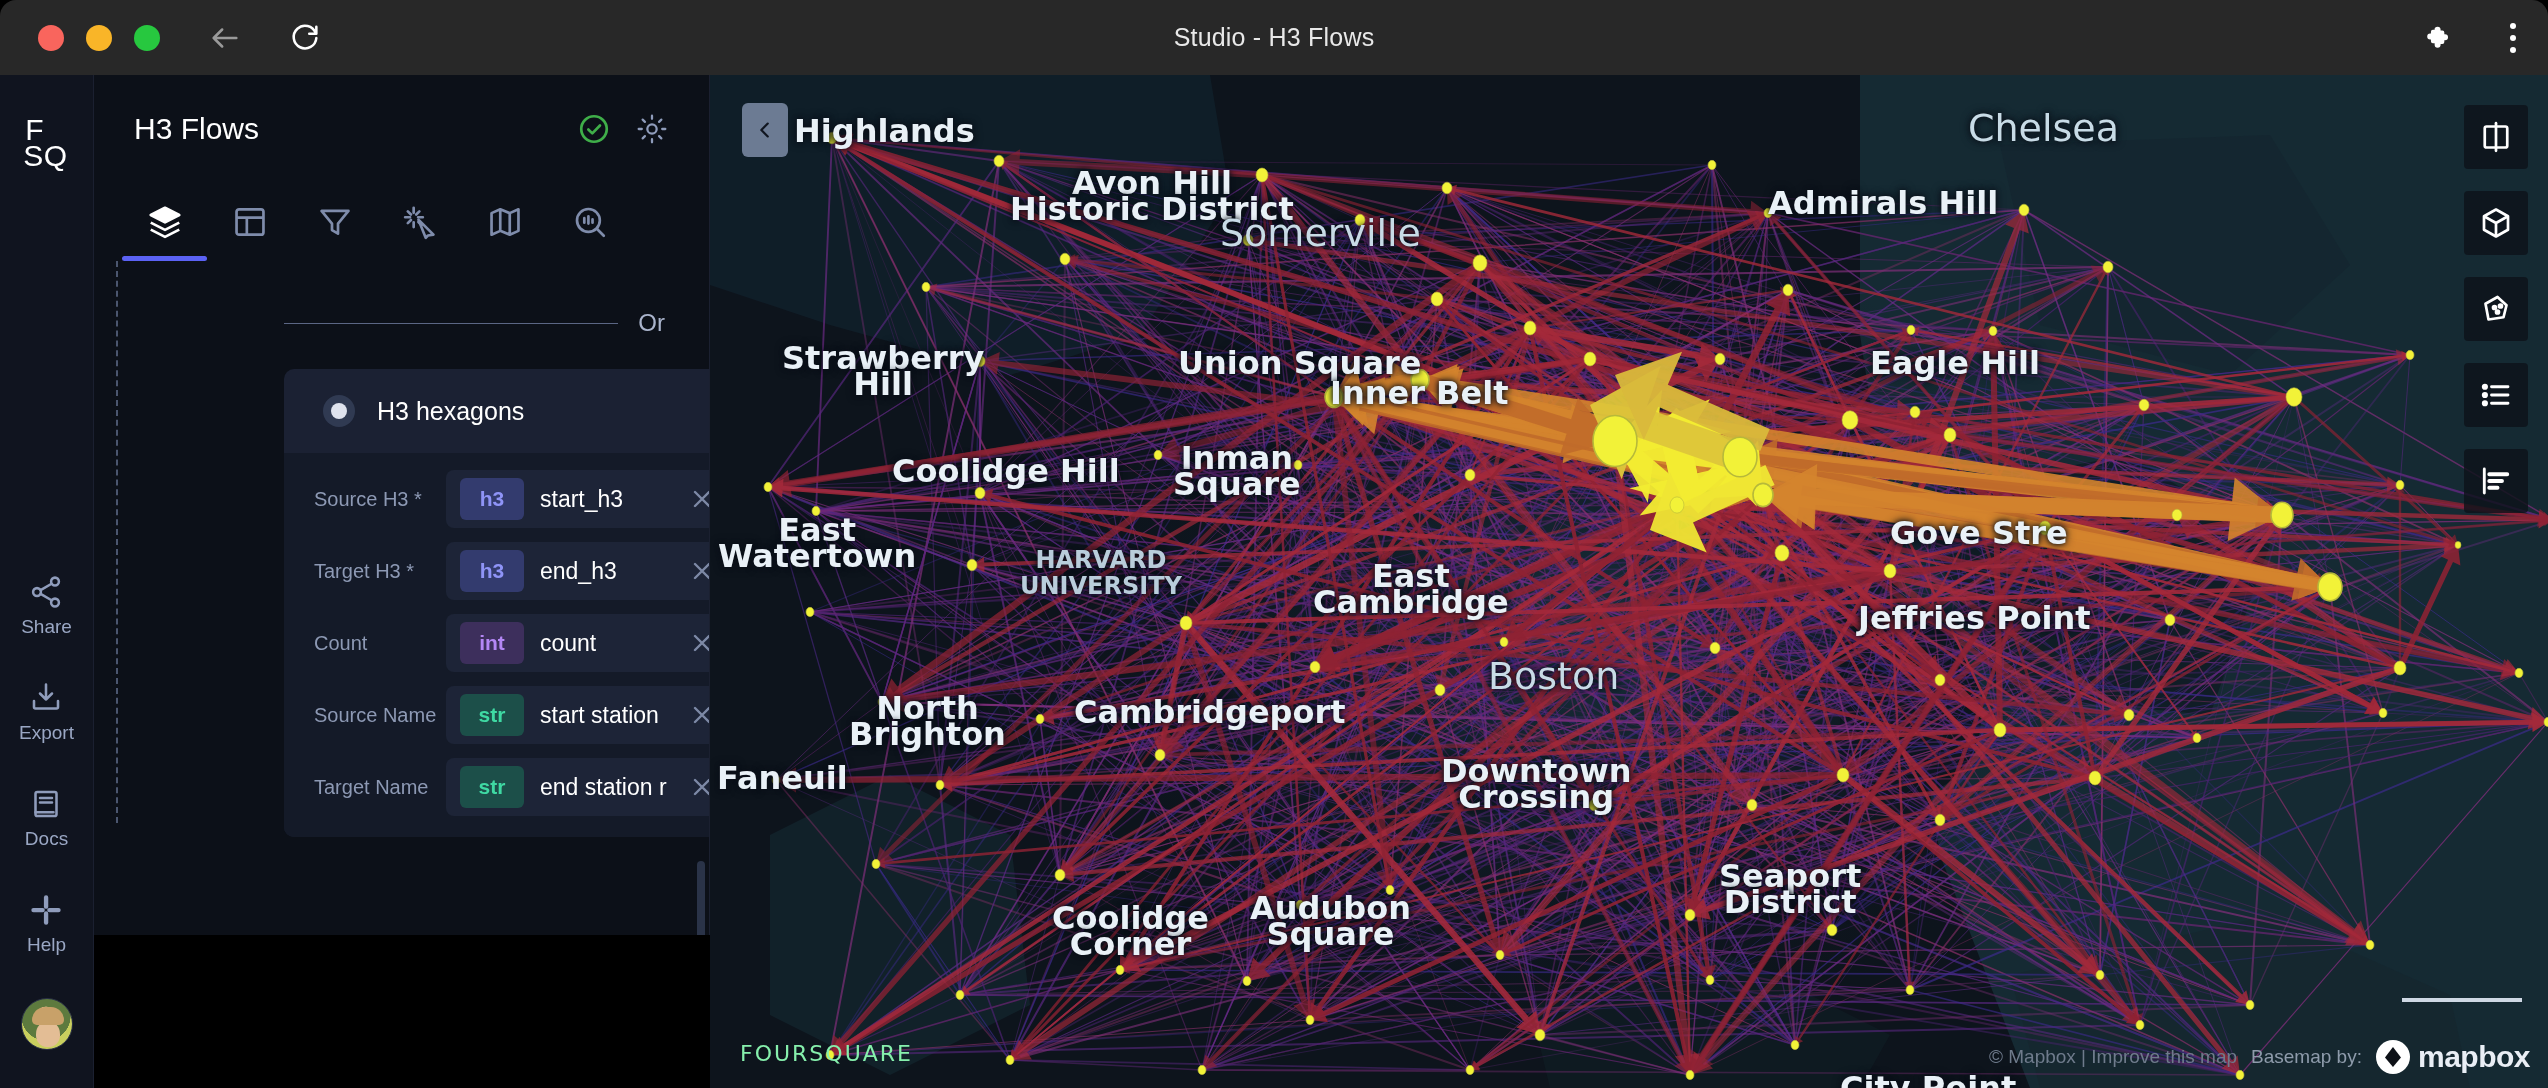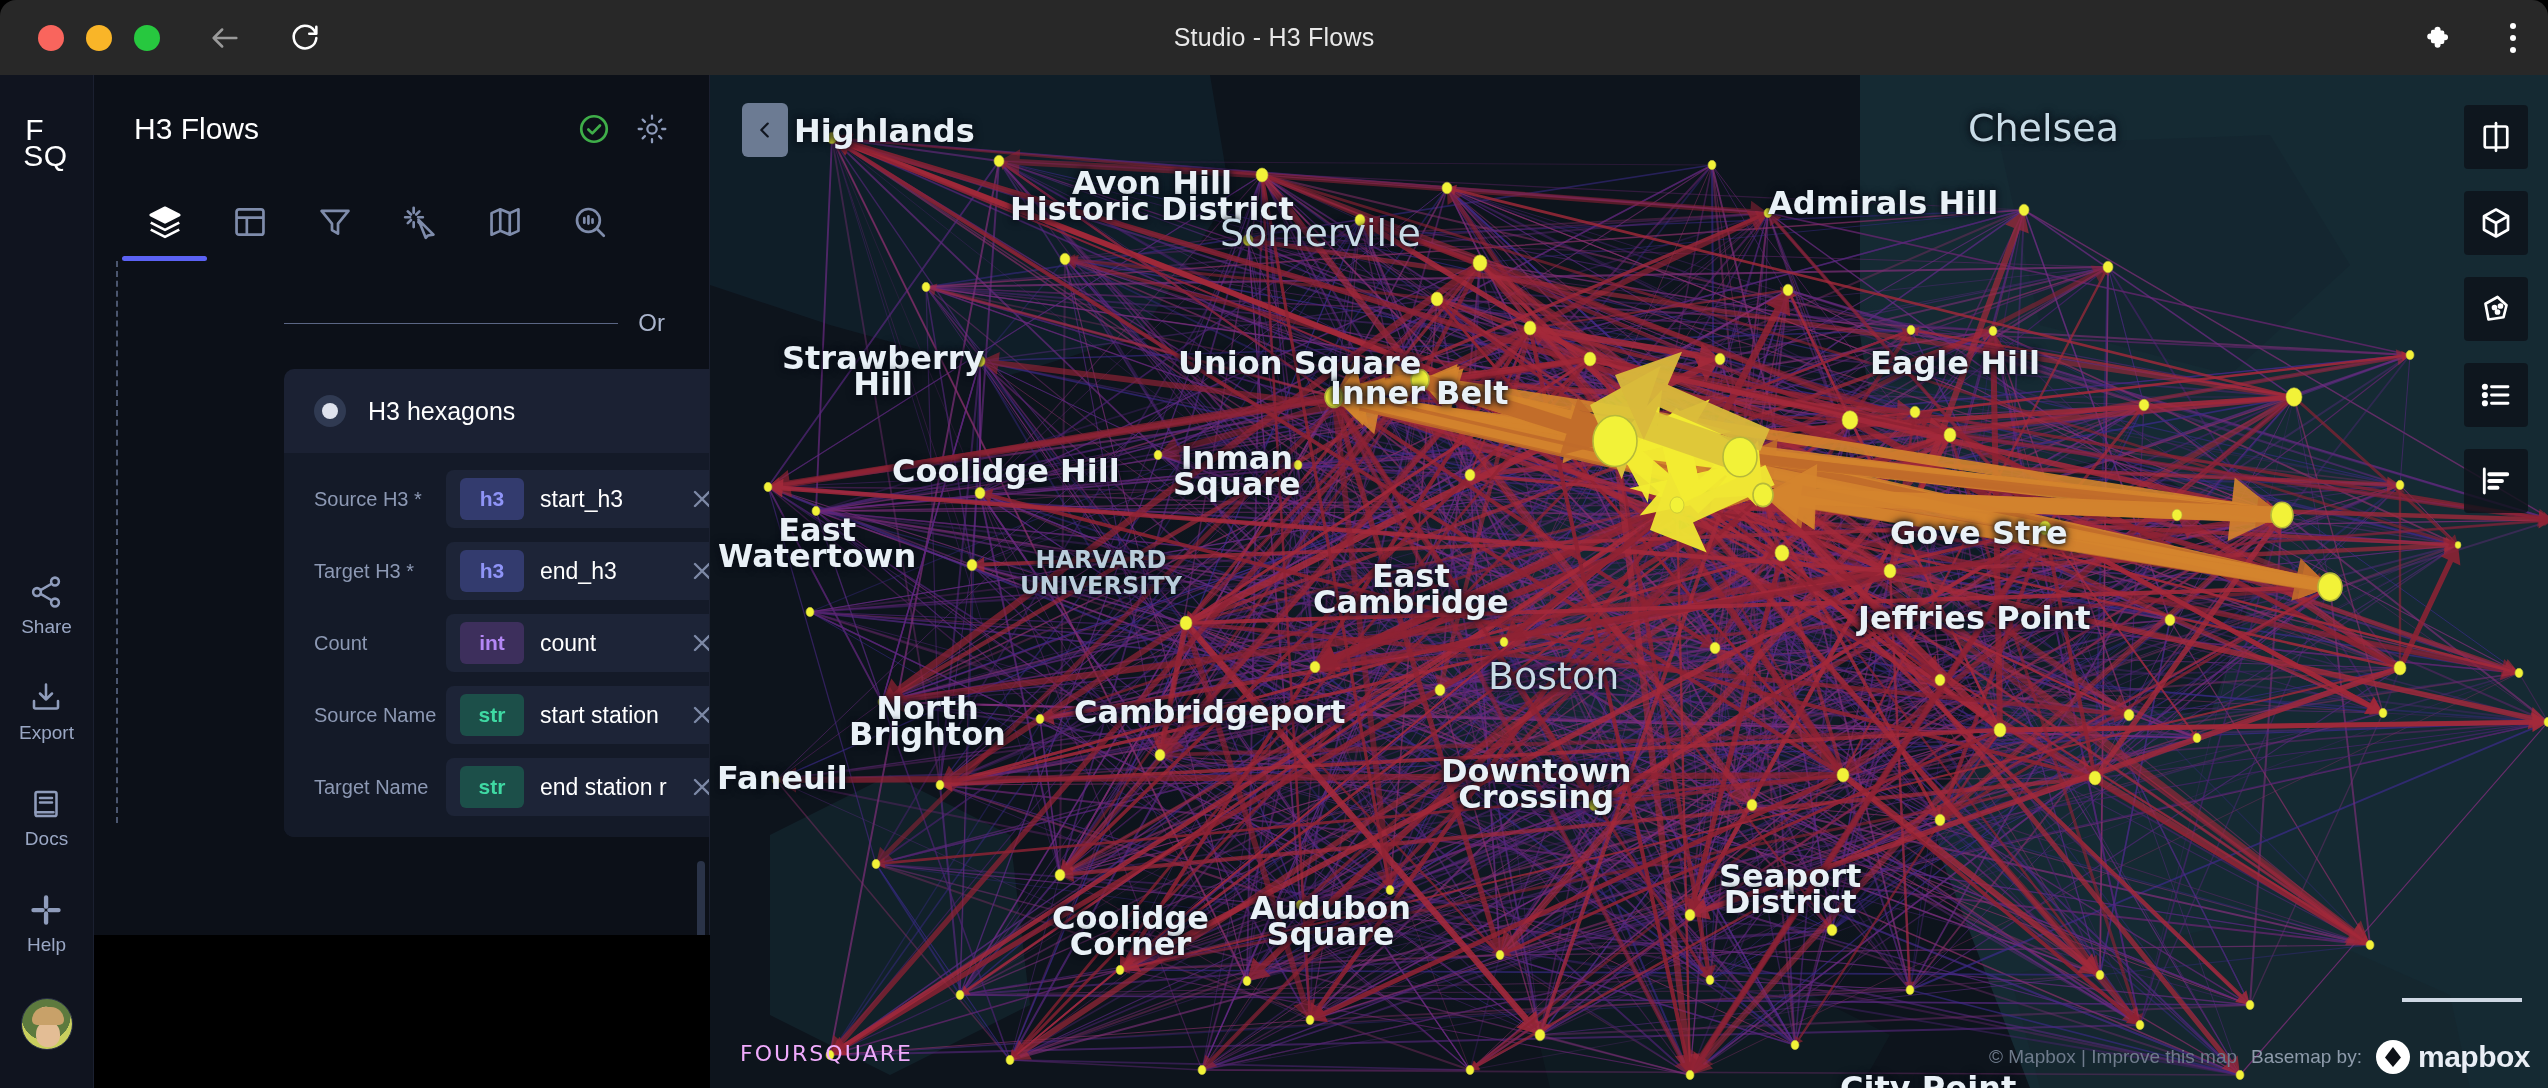--- a/index.html
+++ b/index.html
@@ -87,21 +87,21 @@
   }
 
   .or-row { display:flex; align-items:center; gap: 20px; padding: 48px 44px 0 190px; }
   .or-line { flex:1; height:1px; background:#5b6684; }
   .or-text { color:#aab4cc; font-size: 24px; }
 
   .card {
     position:absolute; left: 190px; top: 108px; width: 470px;
     background: #1b2133; border-radius: 10px; overflow:hidden;
   }
-  .card-head { display:flex; align-items:center; gap:22px; height: 84px; padding: 0 30px; }
+  .card-head { display:flex; align-items:center; gap:22px; height: 84px; padding: 0 30px; margin-left: 9px; }
   .radio { width: 32px; height: 32px; border-radius: 50%; background:#303a52; display:flex; align-items:center; justify-content:center; }
   .radio i { width: 16px; height:16px; border-radius:50%; background:#dfe3ee; display:block; }
   .card-head-label { color:#fff; font-size: 25px; }
 
   .field-list { background:#141a28; padding: 10px 0 14px 0; }
   .field-row { display:flex; align-items:center; padding: 7px 26px 7px 30px; min-height: 62px; }
   .field-label { width: 132px; color:#8d99b4; font-size: 20px; line-height: 25px; flex-shrink:0; }
   .field-val {
     flex:1; height: 58px; background:#1d2437; border-radius:8px;
     display:flex; align-items:center; padding: 0 14px; gap: 16px; overflow:hidden;
@@ -143,21 +143,21 @@
     background:#6c7b93; border-radius:6px; display:flex; align-items:center; justify-content:center; cursor:pointer;
   }
   .map-tools { position:absolute; right: 20px; top: 30px; display:flex; flex-direction:column; gap: 22px; }
   .map-tool {
     width: 64px; height: 64px; background: rgba(14,18,26,.82); border-radius: 4px;
     display:flex; align-items:center; justify-content:center; cursor:pointer;
   }
   .map-tool svg { width: 36px; height: 36px; }
 
   .fsq-watermark {
-    position:absolute; left: 30px; bottom: 22px; color:#f0abfc; font-size: 22px;
+    position:absolute; left: 30px; bottom: 22px; color:#86efac; font-size: 22px;
     letter-spacing: 2px; font-family:"DejaVu Sans", sans-serif;
   }
   .attrib {
     position:absolute; right: 18px; bottom: 14px; display:flex; align-items:center; gap: 14px;
     color:#8e9bab; font-size: 19px;
   }
   .attrib .cp { color:#6f7b8c; }
   .mapbox-logo { display:flex; align-items:flex-end; gap: 8px; color:#e9eef5; font-size: 30px; font-weight:600; letter-spacing:-.5px; }
   .mb-mark { width: 34px; height:34px; border-radius:50%; background:#fff; position:relative; }
   .mb-mark::after {

